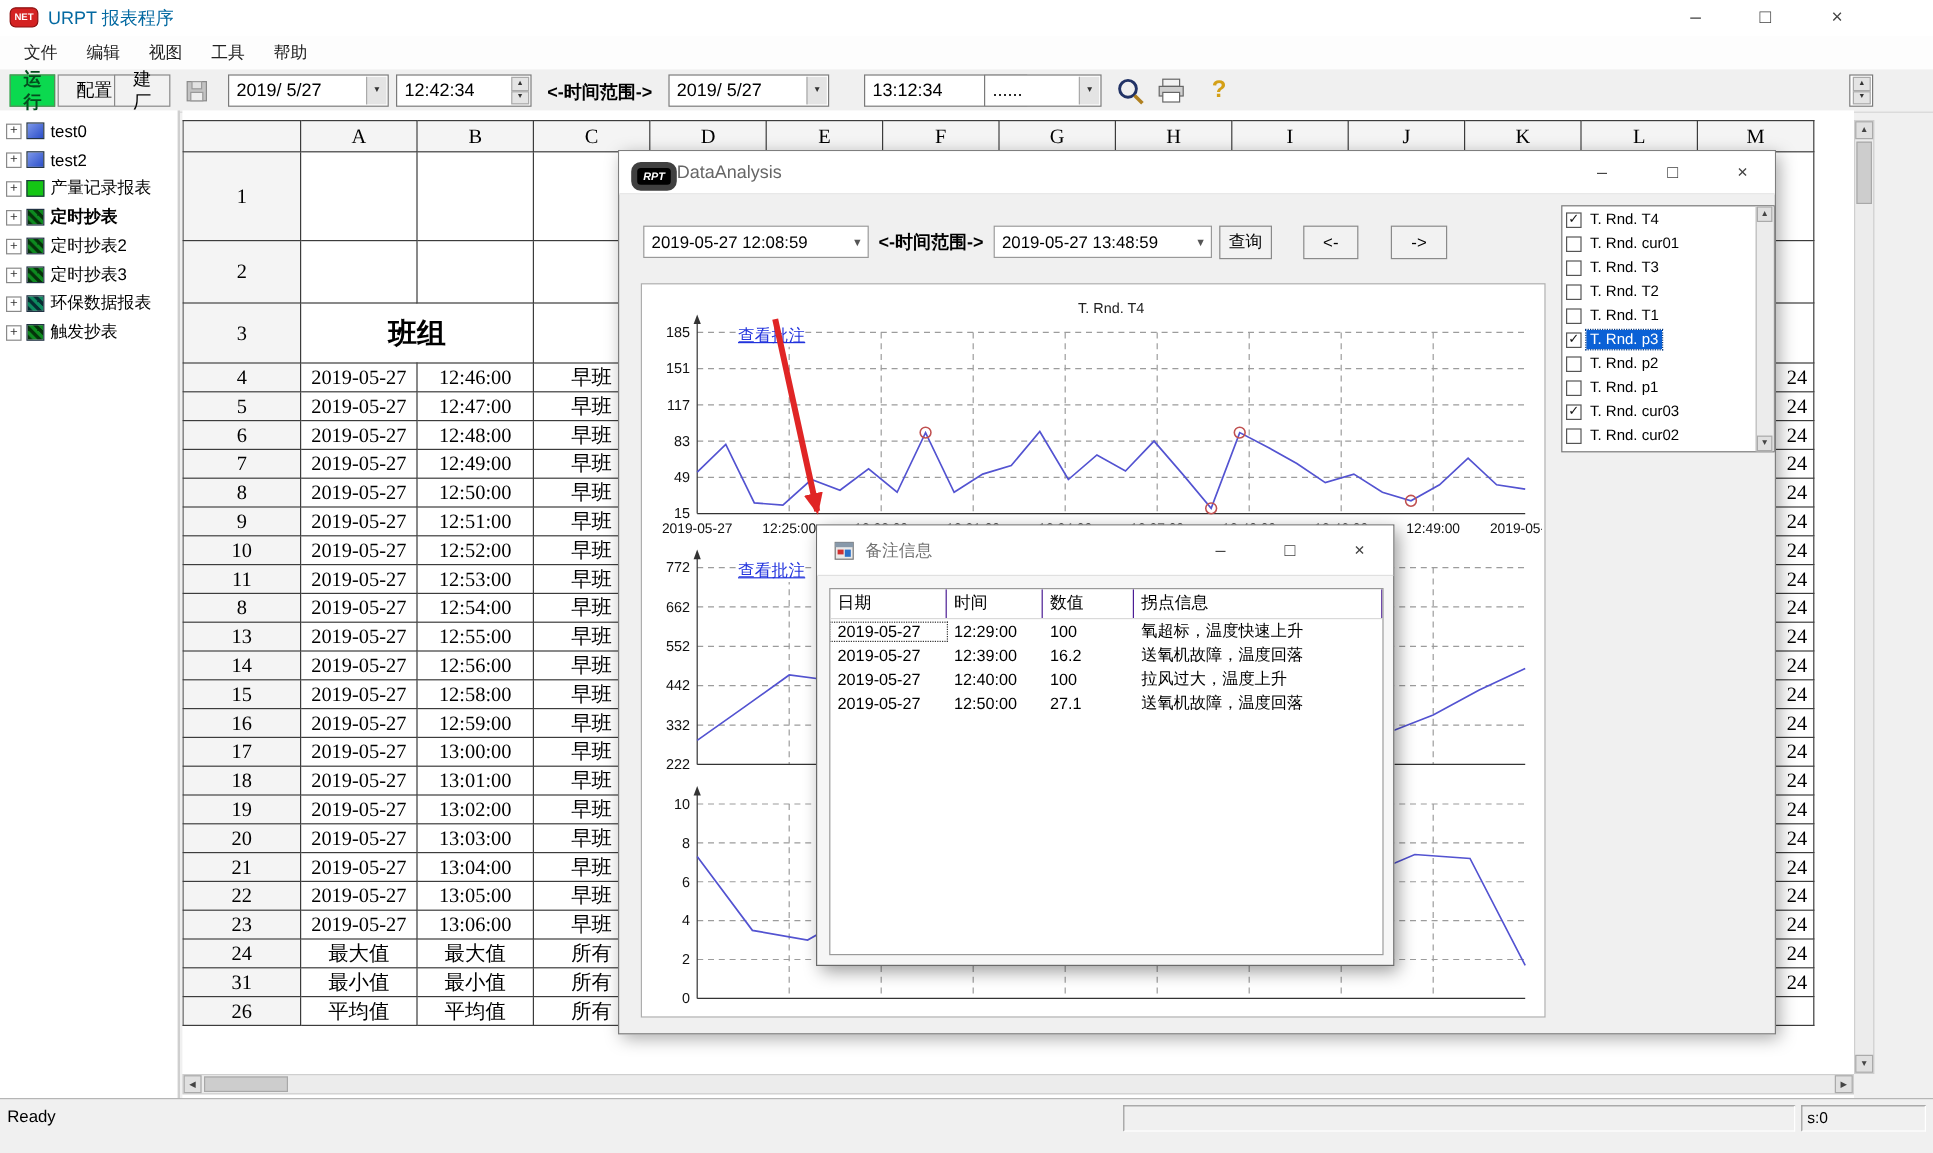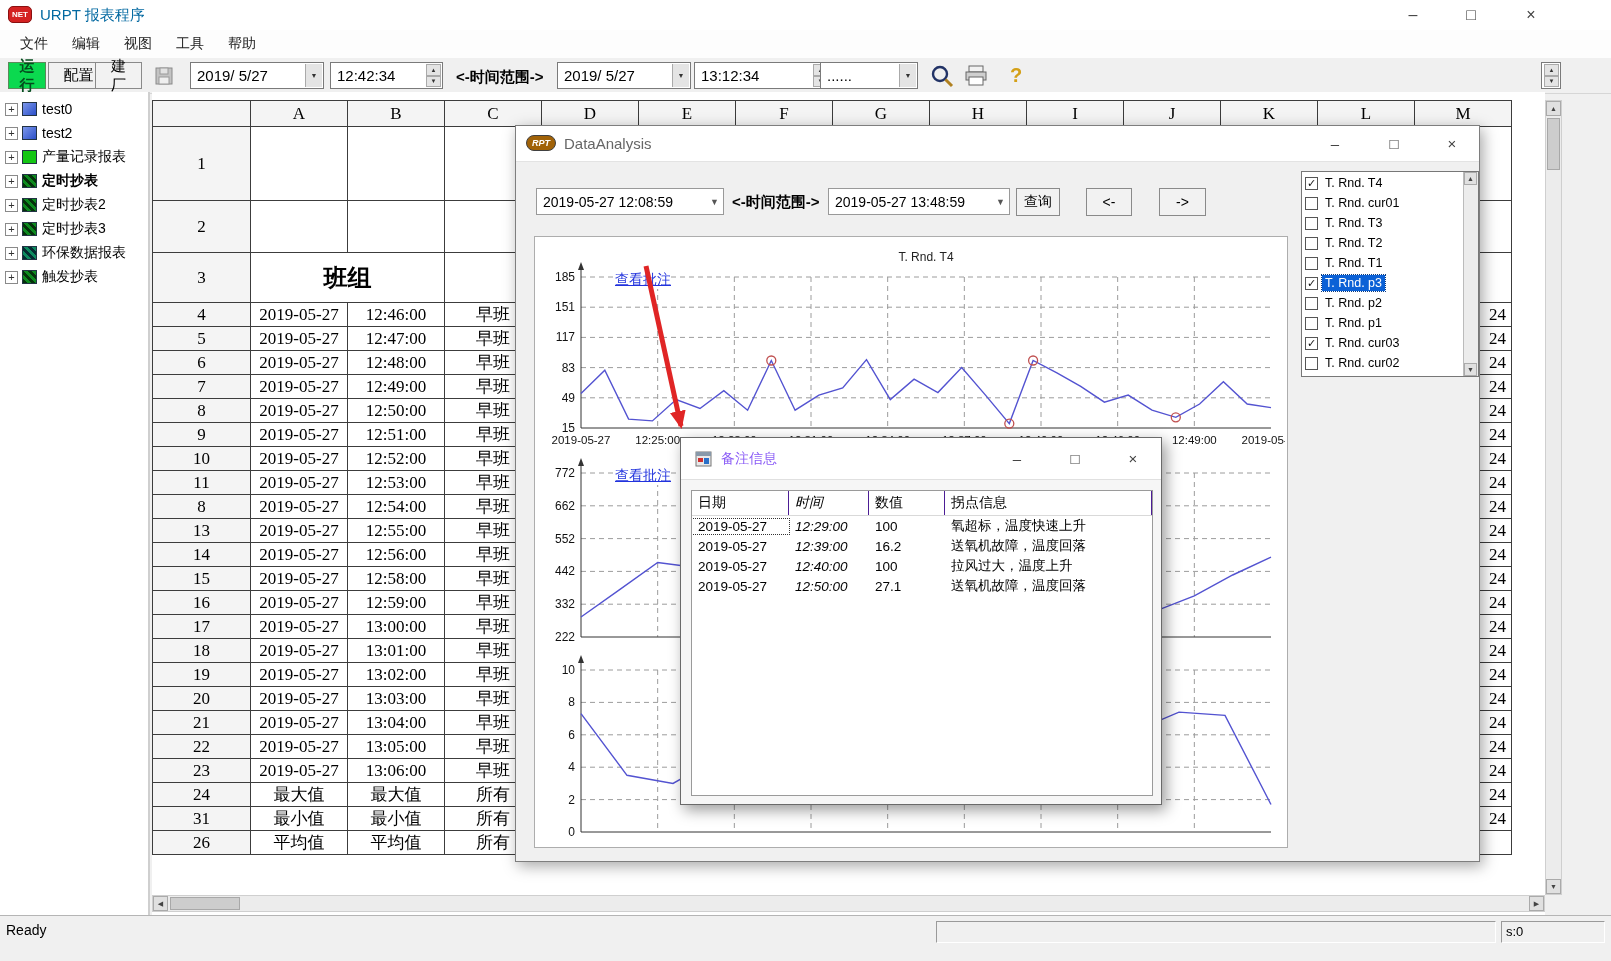--- a/index.html
+++ b/index.html
@@ -55,21 +55,21 @@
   .thumb { position:absolute; background:#cdcdcd; border:1px solid #a8a8a8; }
 
   
   .statusbar { position:absolute; left:0; top:915px; width:1611px; height:46px; background:#f0f0f0; border-top:1px solid #b5b5b5; font-size:14px; }
   .sb-left { position:absolute; left:6px; top:6px; }
   .sb-panel { position:absolute; top:5px; height:22px; border:1px solid; border-color:#9a9a9a #ffffff #ffffff #9a9a9a; font-size:13px; padding:2px 4px; }
 
   
   .dlg { position:absolute; left:515px; top:125px; width:965px; height:737px; background:#f0f0f0; border:1px solid #7e7e7e; box-shadow:3px 4px 14px rgba(0,0,0,.35); z-index:20; }
   .dlg-title { position:absolute; left:0; top:0; right:0; height:36px; background:#fff; border-bottom:1px solid #e3e3e3; }
-  .rpt-logo { position:absolute; left:10px; top:9px; background:#a16207; border:1px solid #404040; border-radius:8px; color:#fff; font-size:9px; font-style:italic; font-weight:bold; padding:2px 5px; }
+  .rpt-logo { position:absolute; left:10px; top:9px; background:#000000; border:5px solid #404040; border-radius:8px; color:#fff; font-size:9px; font-style:italic; font-weight:bold; padding:2px 5px; }
   .dlg-title .dname { position:absolute; left:48px; top:9px; font-size:15px; color:#666; }
   .dlg-btn { position:absolute; top:5px; width:32px; height:26px; text-align:center; font-size:15px; line-height:26px; color:#444; }
   .an-combo { position:absolute; height:27px; background:#fff; border:1px solid #999; font-size:14px; display:flex; align-items:center; padding-left:6px; }
   .an-combo .dd { position:absolute; right:4px; font-size:9px; color:#555; }
   .an-label { position:absolute; font-size:15px; font-weight:bold; }
   .an-btn { position:absolute; height:28px; border:1px solid #8a8a8a; background:#f2f2f2; font-size:14px; display:flex; align-items:center; justify-content:center; }
 
   .listbox { position:absolute; left:785px; top:45px; width:178px; height:206px; background:#fff; border:1px solid #777; }
   .lb-items { position:absolute; left:1px; top:1px; right:16px; bottom:1px; overflow:hidden; }
   .lb-item { height:20px; display:flex; align-items:center; padding-left:2px; font-size:12.5px; white-space:nowrap; }
@@ -79,28 +79,28 @@
   .lb-scroll { position:absolute; right:0; top:0; width:15px; bottom:0; background:#ececec; border-left:1px solid #bbb; }
 
   .chart-panel { position:absolute; left:18px; top:110px; width:754px; height:612px; background:#fff; border:1px solid #adadad; }
   .chart-panel svg { position:absolute; left:2px; }
   .note-link { position:absolute; font-size:14px; color:#2233dd; text-decoration:underline; z-index:3; background:#fff; }
   .arrow-svg { position:absolute; left:105px; top:128px; width:90px; height:200px; z-index:6; pointer-events:none; }
 
   
   .note-dlg { position:absolute; left:680px; top:437px; width:482px; height:368px; background:#f6f6f6; border:1px solid #6a6a6a; box-shadow:4px 5px 14px rgba(0,0,0,.4); z-index:50; }
   .note-title { position:absolute; left:0; top:0; right:0; height:42px; background:#fff; border-bottom:1px solid #e0e0e0; }
-  .note-title .nname { position:absolute; left:40px; top:12px; font-size:14px; color:#8b5cf6; }
+  .note-title .nname { position:absolute; left:40px; top:12px; font-size:14px; color:#737373; }
   .note-title .dlg-btn { top:8px; }
   .note-body { position:absolute; left:10px; top:52px; width:462px; height:306px; background:#fff; border:1px solid #9a9a9a; overflow:hidden; }
   .nt-head { display:flex; height:25px; align-items:center; border-bottom:1px solid #d9d9d9; font-size:14px; }
   .nt-head span { border-right:1px solid #4c1d95; height:100%; display:flex; align-items:center; padding-left:6px; }
   .nt-row { display:flex; height:20px; align-items:center; font-size:13.5px; }
   .nt-row span { padding-left:6px; overflow:hidden; white-space:nowrap; }
-  .w1 { width:97px; flex:0 0 97px; } .w2 { width:80px; flex:0 0 80px;font-style:italic; } .w3 { width:76px; flex:0 0 76px; } .w4 { flex:1; }
+  .w1 { width:97px; flex:0 0 97px; } .w2 { width:80px; flex:0 0 80px; } .w3 { width:76px; flex:0 0 76px; } .w4 { flex:1; }
   .focus-cell { outline:1px dotted #333; }
 </style>
 </head>
 <body>
 
 <div class="titlebar">
   <span class="app-logo">NET</span>
   <span class="app-title">URPT 报表程序</span>
   <span class="winbtn" style="left:1396px">–</span>
   <span class="winbtn" style="left:1454px">□</span>
@@ -135,21 +135,21 @@
     <div class="btns">
         <span>▲</span>
         <span>▼</span>
       </div>
   </div>
   <span class="range-label" style="left:456px">&lt;-时间范围-&gt;</span>
   <div class="combo" style="left:557px;width:134px">
     <span>2019/ 5/27</span>
     <span class="dd">▼</span>
   </div>
-  <div class="spin" style="left:694px;width:136px">
+  <div class="spin" style="left:720px;width:136px">
     <span>13:12:34</span>
     <div class="btns">
         <span>▲</span>
         <span>▼</span>
       </div>
   </div>
   <div class="combo" style="left:820px;width:98px">
     <span>......</span>
     <span class="dd">▼</span>
   </div>

